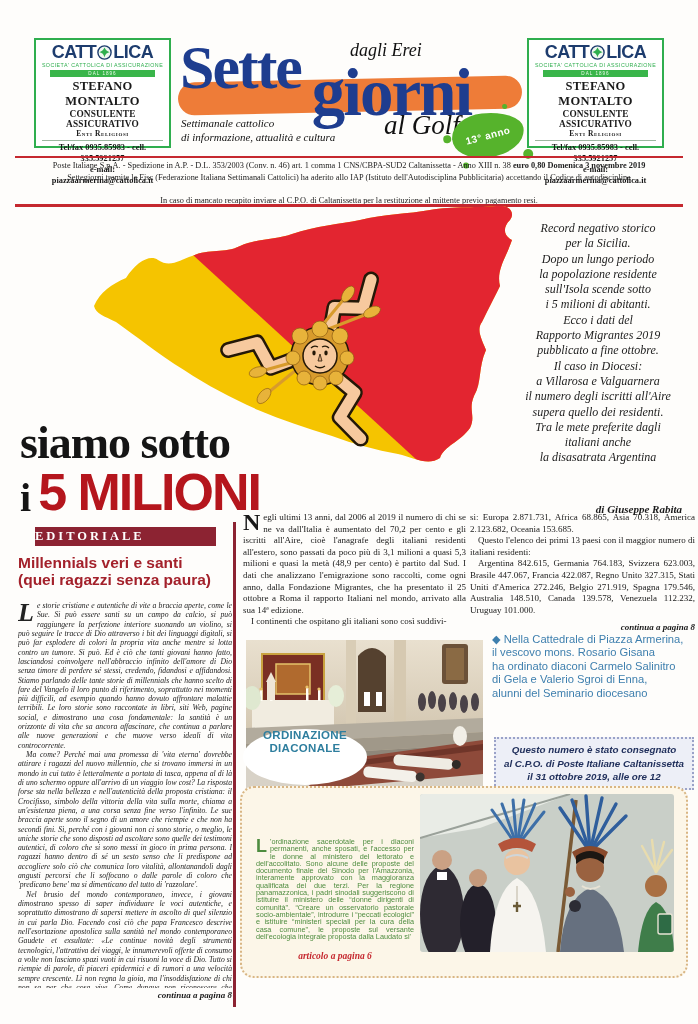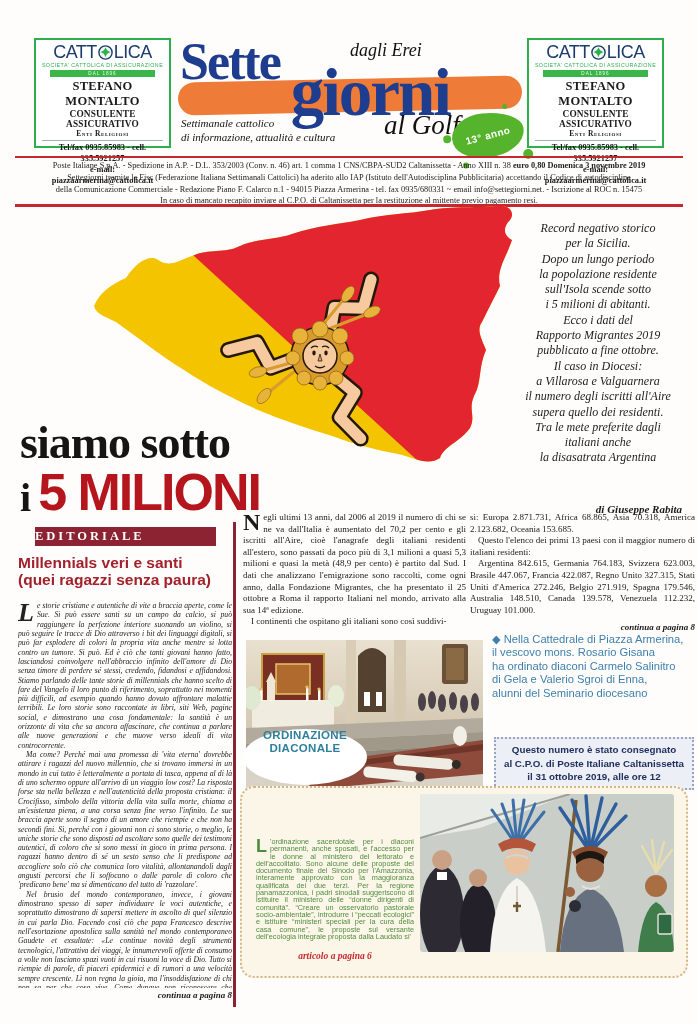--- a/index.html
+++ b/index.html
@@ -6,36 +6,36 @@
   #page{position:relative;width:698px;height:1024px;background:#fefdfb;margin:0 auto;overflow:hidden;
         font-family:"Liberation Serif",serif;color:#1a1a1a;}
   [data-name]{box-sizing:border-box;}
   .pre{white-space:pre-line;}
 
   
   .ad{position:absolute;top:38px;width:137px;height:110px;border:2px solid #2fae4e;background:#fff;
       text-align:center;padding:3px 4px;font-family:"Liberation Sans",sans-serif;}
   .ad.left{left:34px;} .ad.right{left:527px;}
   .ad-brand{display:flex;justify-content:center;align-items:center;gap:1px;
-            font-weight:normal;font-size:18px;letter-spacing:-.5px;color:#1d3c6e;line-height:18px;}
+            font-weight:bold;font-size:18px;letter-spacing:-.5px;color:#1d3c6e;line-height:18px;}
   .ad-o{width:15px;height:15px;display:inline-block;}
   .ad-tag{font-size:5.3px;color:#2fae4e;letter-spacing:.45px;margin-top:1px;}
   .ad-bar{height:7px;background:#39b54a;margin:2px 10px;color:#eafbe9;font-size:4.6px;line-height:7px;letter-spacing:1px;}
   .ad-name{font-family:"Liberation Serif",serif;font-weight:bold;font-size:12.5px;letter-spacing:.3px;margin-top:2px;}
   .ad-role{font-family:"Liberation Serif",serif;font-weight:bold;font-size:9.3px;letter-spacing:.2px;}
   .ad-target{font-family:Liberation Serif, serif;font-weight:bold;font-size:7.5px;font-variant:small-caps;letter-spacing:.6px;}
   .ad-div{height:1px;background:#9db7a0;margin:2px 2px 2px;}
   .ad-tel,.ad-mail{font-family:"Liberation Serif",serif;font-weight:bold;font-size:8.4px;line-height:1.3;}
 
   
   .swoosh{position:absolute;left:178px;top:79px;width:344px;height:33px;background:#ee7c38;border-radius:17px;
           transform:rotate(-1.2deg);}
   .mast-title{position:absolute;left:180px;top:36px;display:flex;color:#1e3d8f;font-weight:bold;
               font-family:"Liberation Serif",serif;letter-spacing:-2px;}
-  .mast-title .t1{font-size:52px;line-height:1;}
+  .mast-title .t1{font-size:62px;line-height:1;}
   .mast-title .t2{font-size:67px;line-height:1;margin-top:23px;margin-left:11px;}
   .mast-over{position:absolute;left:350px;top:40px;font-style:italic;font-size:18px;color:#111;}
   .mast-sub{position:absolute;left:181px;top:116px;font-style:italic;font-size:11px;line-height:1.3;color:#111;}
   .mast-under{position:absolute;left:384px;top:110px;font-style:italic;font-size:27px;color:#111;}
   .splat{position:absolute;left:452px;top:113px;width:72px;height:44px;background:#56b32c;
          border-radius:48% 60% 55% 45%/55% 45% 60% 50%;transform:rotate(-6deg);
          display:flex;align-items:center;justify-content:center;}
   .splat::before{content:"";position:absolute;left:-9px;top:18px;width:8px;height:8px;border-radius:50%;background:#56b32c;}
   .splat::after{content:"";position:absolute;right:-7px;bottom:-6px;width:10px;height:10px;border-radius:50%;background:#56b32c;}
   .splat .dot1{position:absolute;left:8px;bottom:-9px;width:6px;height:6px;border-radius:50%;background:#56b32c;}
@@ -94,21 +94,21 @@
   .bubble{position:absolute;left:243px;top:729px;width:124px;height:56px;background:#fff;border-radius:50%;
           display:flex;align-items:flex-start;justify-content:center;text-align:center;z-index:2;
           font-family:"Liberation Sans",sans-serif;font-weight:bold;font-size:11.5px;line-height:1.15;
           color:#2e7e9e;letter-spacing:.3px;}
   .caption{position:absolute;left:492px;top:633px;width:204px;color:#3e7fae;
            font-family:"Liberation Sans",sans-serif;font-size:11.2px;line-height:1.2;}
   .photonote{position:absolute;left:492px;top:704px;width:204px;color:#c5282f;font-style:italic;
              font-family:"Liberation Sans",sans-serif;font-size:10.4px;line-height:1.25;}
   .delivery{position:absolute;left:494px;top:737px;width:200px;background:#edeff7;border:2px dotted #9aa2c8;
             text-align:center;font-family:"Liberation Sans",sans-serif;font-weight:600;font-size:9.8px;
-            line-height:1.38;color:#21305c;padding:4px 2px;}
+            line-height:1.38;color:#21305c;padding:4px 2px;font-style:italic;}
 
   
   .sinodo{position:absolute;left:240px;top:786px;width:448px;height:192px;background:#fcf6e8;
           border:2px dotted #d8b583;border-radius:14px;}
   .sin-photo{position:absolute;left:178px;top:6px;width:254px;height:158px;overflow:hidden;border-radius:3px;}
   .sin-head{position:absolute;left:10px;top:-6px;z-index:2;font-family:"Liberation Sans",sans-serif;
             font-weight:800;font-size:19.5px;line-height:1.23;letter-spacing:-.3px;color:#2e6b5e;
             text-shadow:-1px -1px 0 #fcf6e8,1px -1px 0 #fcf6e8,-1px 1px 0 #fcf6e8,1px 1px 0 #fcf6e8,2px 2px 0 rgba(252,246,232,.9);}
   .sin-body{position:absolute;left:14px;top:50px;width:158px;height:112px;overflow:hidden;
             font-family:"Liberation Sans",sans-serif;font-size:7.3px;line-height:1.0;text-align:justify;color:#4e8c3f;}
@@ -171,21 +171,21 @@
   <div class="splat" data-name="anniversary-badge">
     <i class="dot1"></i>
       <i class="dot2"></i>
     <span data-name="anniversary-badge-label">13° anno</span>
   </div>
 
   <div class="rule r1" data-name="top-rule"></div>
   <div class="pubinfo" data-name="publication-info">
     <span data-name="pubinfo-line1">Poste Italiane S.p.A. - Spedizione in A.P. - D.L. 353/2003 (Conv. n. 46) art. 1 comma 1 CNS/CBPA-SUD2 Caltanissetta - Anno XIII n. 38 </span><b data-name="pubinfo-date">euro 0,80 Domenica 3 novembre 2019</b><br>
     <span data-name="pubinfo-line2">Settegiorni tramite la Fisc (Federazione Italiana Settimanali Cattolici) ha aderito allo IAP (Istituto dell'Autodisciplina Pubblicitaria) accettando il Codice di autodisciplina</span><br>
-    <span data-name="pubinfo-line3">della Comunicazione Commerciale - Redazione Piano F. Calarco n.1 - 94015 Piazza Armerina - tel. fax 0935/680331 ~ email info@settegiorni.net. - Iscrizione al ROC n. 15475</span><br>
+    <br>
     <span data-name="pubinfo-line4">In caso di mancato recapito inviare al C.P.O. di Caltanissetta per la restituzione al mittente previo pagamento resi.</span>
   </div>
   <div class="rule r2" data-name="header-rule"></div>
 
   <div class="map" data-name="sicily-flag-map">
     <svg viewBox="0 0 458 262" width="458" height="262">
       <defs>
         <clipPath id="sic">
           <path d="M2,100 C8,86 20,78 34,72 C44,56 58,48 66,54 C78,62 88,54 100,50 C118,42 132,48 148,40 C166,32 184,34 200,28 C224,20 248,18 268,14 C292,8 316,8 338,4 C360,0 390,2 404,0 C416,-2 424,6 418,14 C410,22 412,30 420,34 C414,52 404,64 408,80 C400,96 396,104 390,116 C384,124 390,134 394,144 C386,162 390,176 382,190 C376,204 384,210 378,222 C368,236 352,240 348,252 C336,260 322,252 306,248 C284,244 262,238 240,230 C214,222 190,214 166,204 C140,192 116,180 92,164 C66,148 44,130 24,116 C12,110 4,108 2,100 Z"></path>
         </clipPath>

